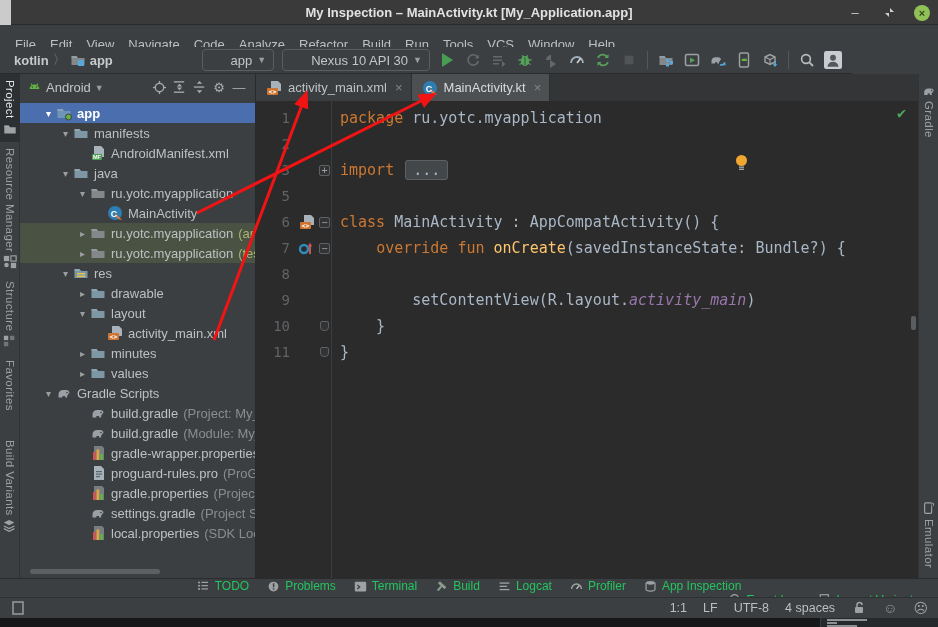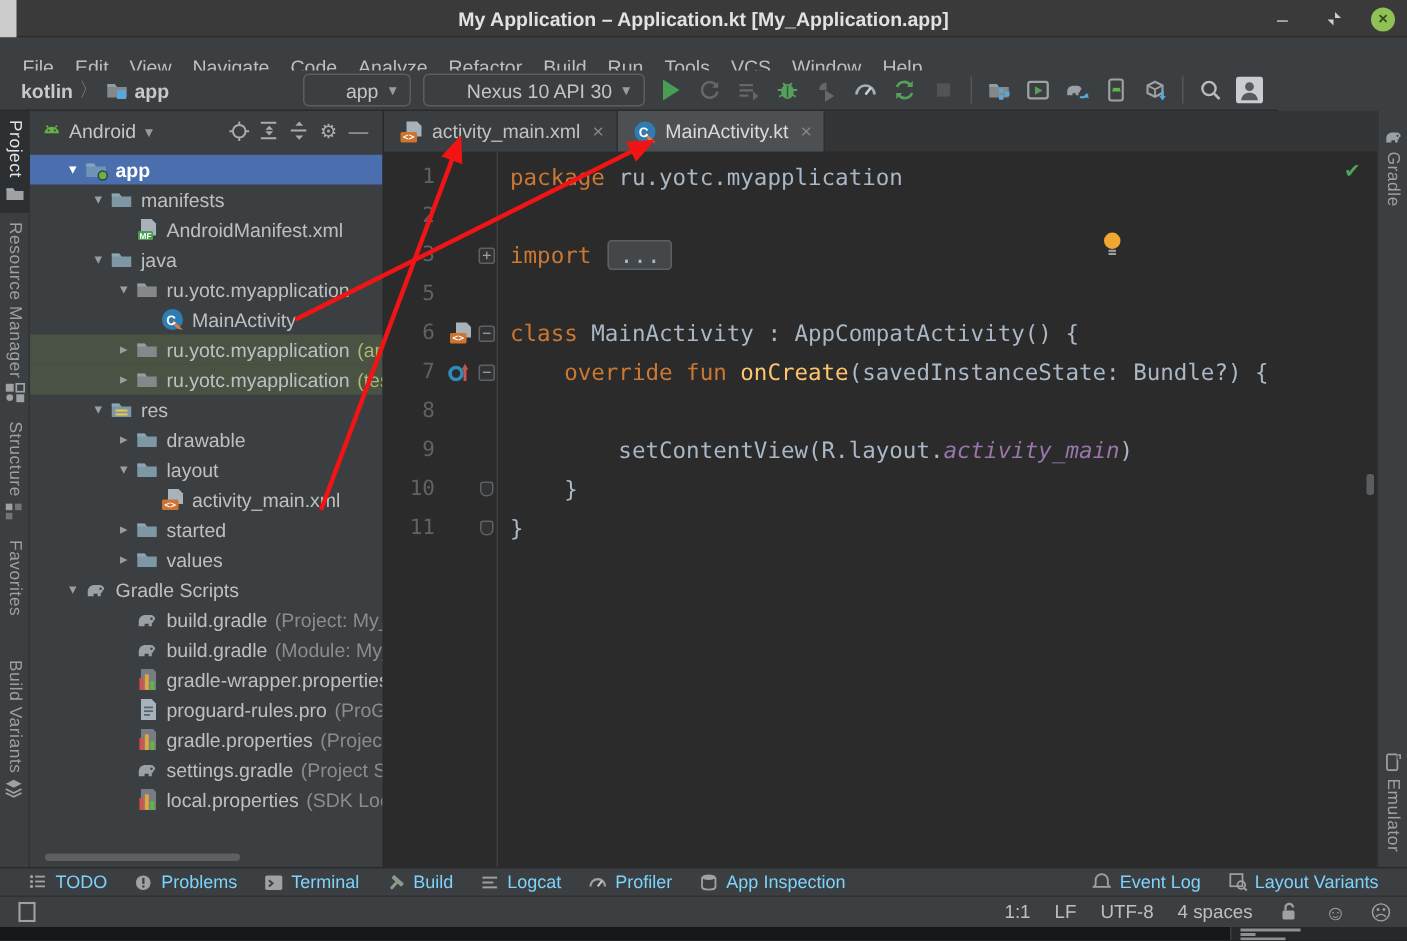--- a/index.html
+++ b/index.html
@@ -83,41 +83,41 @@
   .code{position:absolute;left:84px;white-space:pre;color:#a9b7c6;}
   .tk-kw{color:#cc7832;}
   .tk-fn{color:#ffc66d;}
   .tk-res{color:#9876aa;font-style:italic;}
   .tk-fold{background:#43474a;border:1px solid #5c6062;border-radius:3px;padding:0 7px;margin-left:2px;color:#a9b7c6;}
   .bulb{position:absolute;left:478px;top:53px;}
   .edcheck{position:absolute;top:3px;right:12px;color:#4fa65a;font-size:15px;font-weight:bold;}
   .scrollmark{position:absolute;right:2px;top:215px;width:5px;height:14px;background:#5b5e60;border-radius:2px;}
   
   .toolbar-bottom{position:absolute;left:0;top:578px;width:938px;height:19px;background:#3c3f41;
-    border-top:1px solid #292b2d;display:flex;align-items:center;font-size:12px;color:#7dd3fc;padding:0 10px;}
+    border-top:1px solid #292b2d;display:flex;align-items:center;font-size:12px;color:#22c55e;padding:0 10px;flex-direction:column;}
   .twb{display:flex;align-items:center;gap:5px;padding:0 9px;height:100%;cursor:default;}
   .tw-right{margin-left:auto;display:flex;text-align:right;}
   .statusbar{position:absolute;left:0;top:597px;width:938px;height:21px;background:#3c3f41;
     border-top:1px solid #2e3032;display:flex;align-items:center;font-size:12.5px;color:#bdbfc1;padding:0 10px;gap:8px;}
   .sb-right{margin-left:auto;display:flex;align-items:center;gap:16px;}
   .face{font-size:14px;color:#9fa2a4;}
   .bottomstrip{position:absolute;left:0;top:618px;width:938px;height:9px;background:#151718;}
   .fragment{position:absolute;left:820px;top:618px;width:118px;height:9px;background:#26292b;border-left:1px solid #3a3d3f;}
   .fragment i{position:absolute;height:2px;background:#8e9193;display:block;}
   
   .arrows{position:absolute;left:0;top:0;width:938px;height:627px;pointer-events:none;z-index:60;}
 </style>
 </head>
 <body>
 
 <div class="window">
 
   <div class="titlebar">
     <span class="tstrip"></span>
-    <span class="title">My Application – Application.kt [My_Application.app]</span>
+    <span class="title">My Inspection – MainActivity.kt [My_Application.app]</span>
     <div class="winbtns">
       <span class="wb">–</span>
       <span class="wb restore">
         <svg width="11" height="11" viewBox="0 0 11 11">
             <path d="M1 6l4 4V6z" fill="#cfcfcf"></path>
             <path d="M10 5L6 1v4z" fill="#cfcfcf"></path>
           </svg>
       </span>
       <span class="wb close">×</span>
     </div>
@@ -536,21 +536,21 @@
           </div>
           <div class="trow">
             <span class="ind" style="width:55px"></span>
             <span class="chev">▸</span>
             <span class="ic">
               <svg width="16" height="16" viewBox="0 0 16 16">
                 <path d="M1.5 4h5l1.5 2h6.5v7h-13z" fill="#7d97a5"></path>
                 <path d="M1.5 4h5l1.5 2H1.5z" fill="#9fb4c2" opacity=".5"></path>
               </svg>
             </span>
-            <span class="tl">started</span>
+            <span class="tl">minutes</span>
           </div>
           <div class="trow">
             <span class="ind" style="width:55px"></span>
             <span class="chev">▸</span>
             <span class="ic">
               <svg width="16" height="16" viewBox="0 0 16 16">
                 <path d="M1.5 4h5l1.5 2h6.5v7h-13z" fill="#7d97a5"></path>
                 <path d="M1.5 4h5l1.5 2H1.5z" fill="#9fb4c2" opacity=".5"></path>
               </svg>
             </span>

